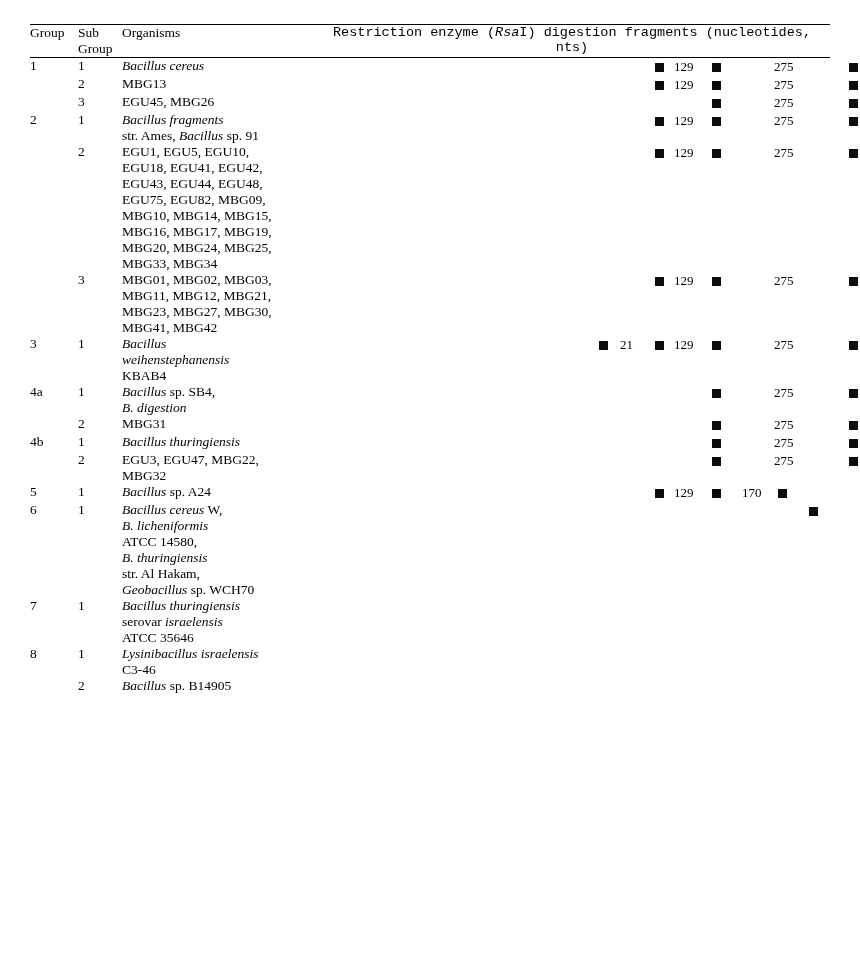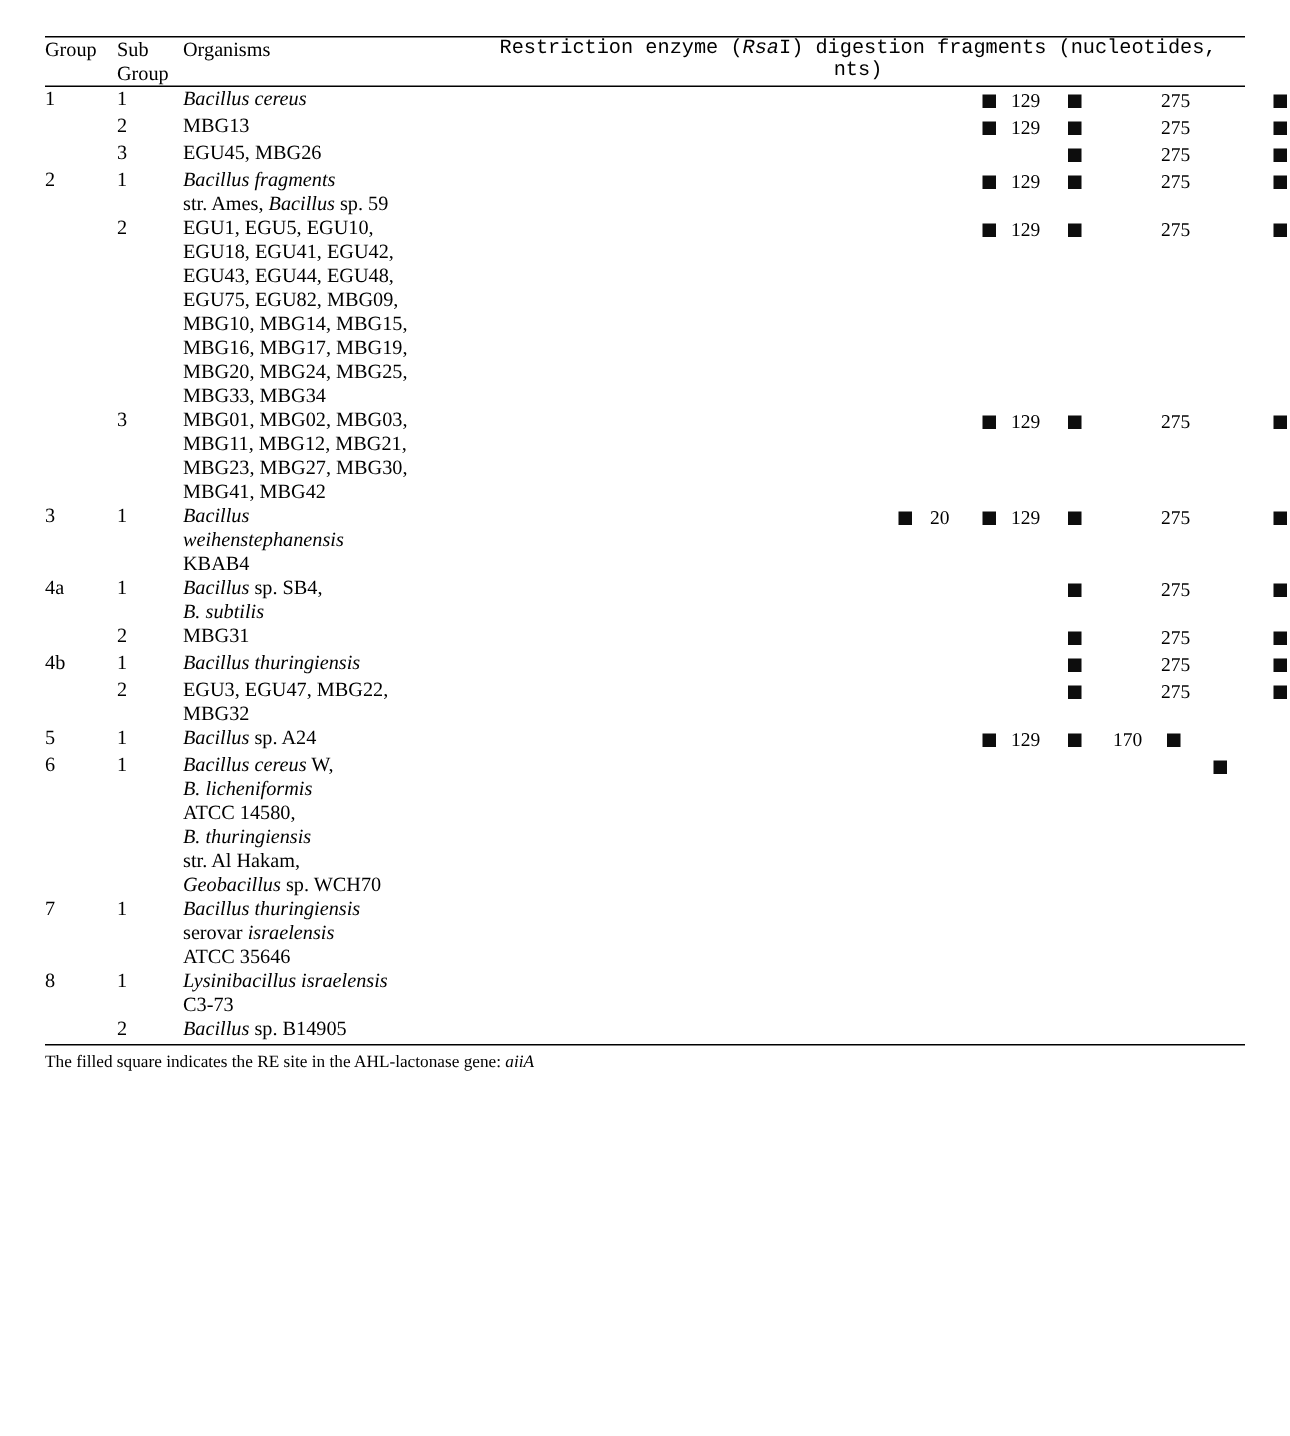--- a/index.html
+++ b/index.html
@@ -170,21 +170,21 @@
               <div class="num" style="left: 460px;">275</div>
               <div class="sq" style="left: 535px;"></div>
             </div>
           </td>
         </tr>
         <tr>
           <td class="cell-group grouplabel-cell" rowspan="3">2</td>
           <td class="cell-sub">1</td>
           <td class="cell-org">
             <div><span class="it">Bacillus fragments</span></div>
-            <div><span>str. Ames, </span><span class="it">Bacillus</span><span> sp. 59</span></div>
+            <div><span>str. Ames, </span><span class="it">Bacillus</span><span> sp. 91</span></div>
           </td>
           <td class="cell-frag">
             <div class="frag-track">
               <div class="sq" style="left: 341px;"></div>
               <div class="num" style="left: 360px;">129</div>
               <div class="sq" style="left: 398px;"></div>
               <div class="num" style="left: 460px;">275</div>
               <div class="sq" style="left: 535px;"></div>
             </div>
           </td>
@@ -233,35 +233,35 @@
           <td class="cell-group grouplabel-cell" rowspan="1">3</td>
           <td class="cell-sub">1</td>
           <td class="cell-org">
             <div><span class="it">Bacillus</span></div>
             <div><span class="it">weihenstephanensis</span></div>
             <div><span>KBAB4</span></div>
           </td>
           <td class="cell-frag">
             <div class="frag-track">
               <div class="sq" style="left: 285px;"></div>
-              <div class="num" style="left: 306px;">20</div>
+              <div class="num" style="left: 306px;">21</div>
               <div class="sq" style="left: 341px;"></div>
               <div class="num" style="left: 360px;">129</div>
               <div class="sq" style="left: 398px;"></div>
               <div class="num" style="left: 460px;">275</div>
               <div class="sq" style="left: 535px;"></div>
             </div>
           </td>
         </tr>
         <tr>
           <td class="cell-group grouplabel-cell" rowspan="2">4a</td>
           <td class="cell-sub">1</td>
           <td class="cell-org">
             <div><span class="it">Bacillus</span><span> sp. SB4,</span></div>
-            <div><span class="it">B. subtilis</span></div>
+            <div><span class="it">B. digestion</span></div>
           </td>
           <td class="cell-frag">
             <div class="frag-track">
               <div class="sq" style="left: 398px;"></div>
               <div class="num" style="left: 460px;">275</div>
               <div class="sq" style="left: 535px;"></div>
             </div>
           </td>
         </tr>
         <tr>
@@ -348,31 +348,30 @@
           </td>
           <td class="cell-frag">
             <div class="frag-track"></div>
           </td>
         </tr>
         <tr>
           <td class="cell-group grouplabel-cell" rowspan="2">8</td>
           <td class="cell-sub">1</td>
           <td class="cell-org">
             <div><span class="it">Lysinibacillus israelensis</span></div>
-            <div><span>C3-73</span></div>
+            <div><span>C3-46</span></div>
           </td>
           <td class="cell-frag">
             <div class="frag-track"></div>
           </td>
         </tr>
         <tr>
           <td class="cell-sub">2</td>
           <td class="cell-org">
             <div><span class="it">Bacillus</span><span> sp. B14905</span></div>
           </td>
           <td class="cell-frag">
             <div class="frag-track"></div>
           </td>
         </tr>
       </tbody>
   </table>
-  <div class="footnote rule-top"><span>The filled square indicates the RE site in the AHL-lactonase gene: </span><span class="it">aiiA</span></div>
 </div>
 
 </body></html>

